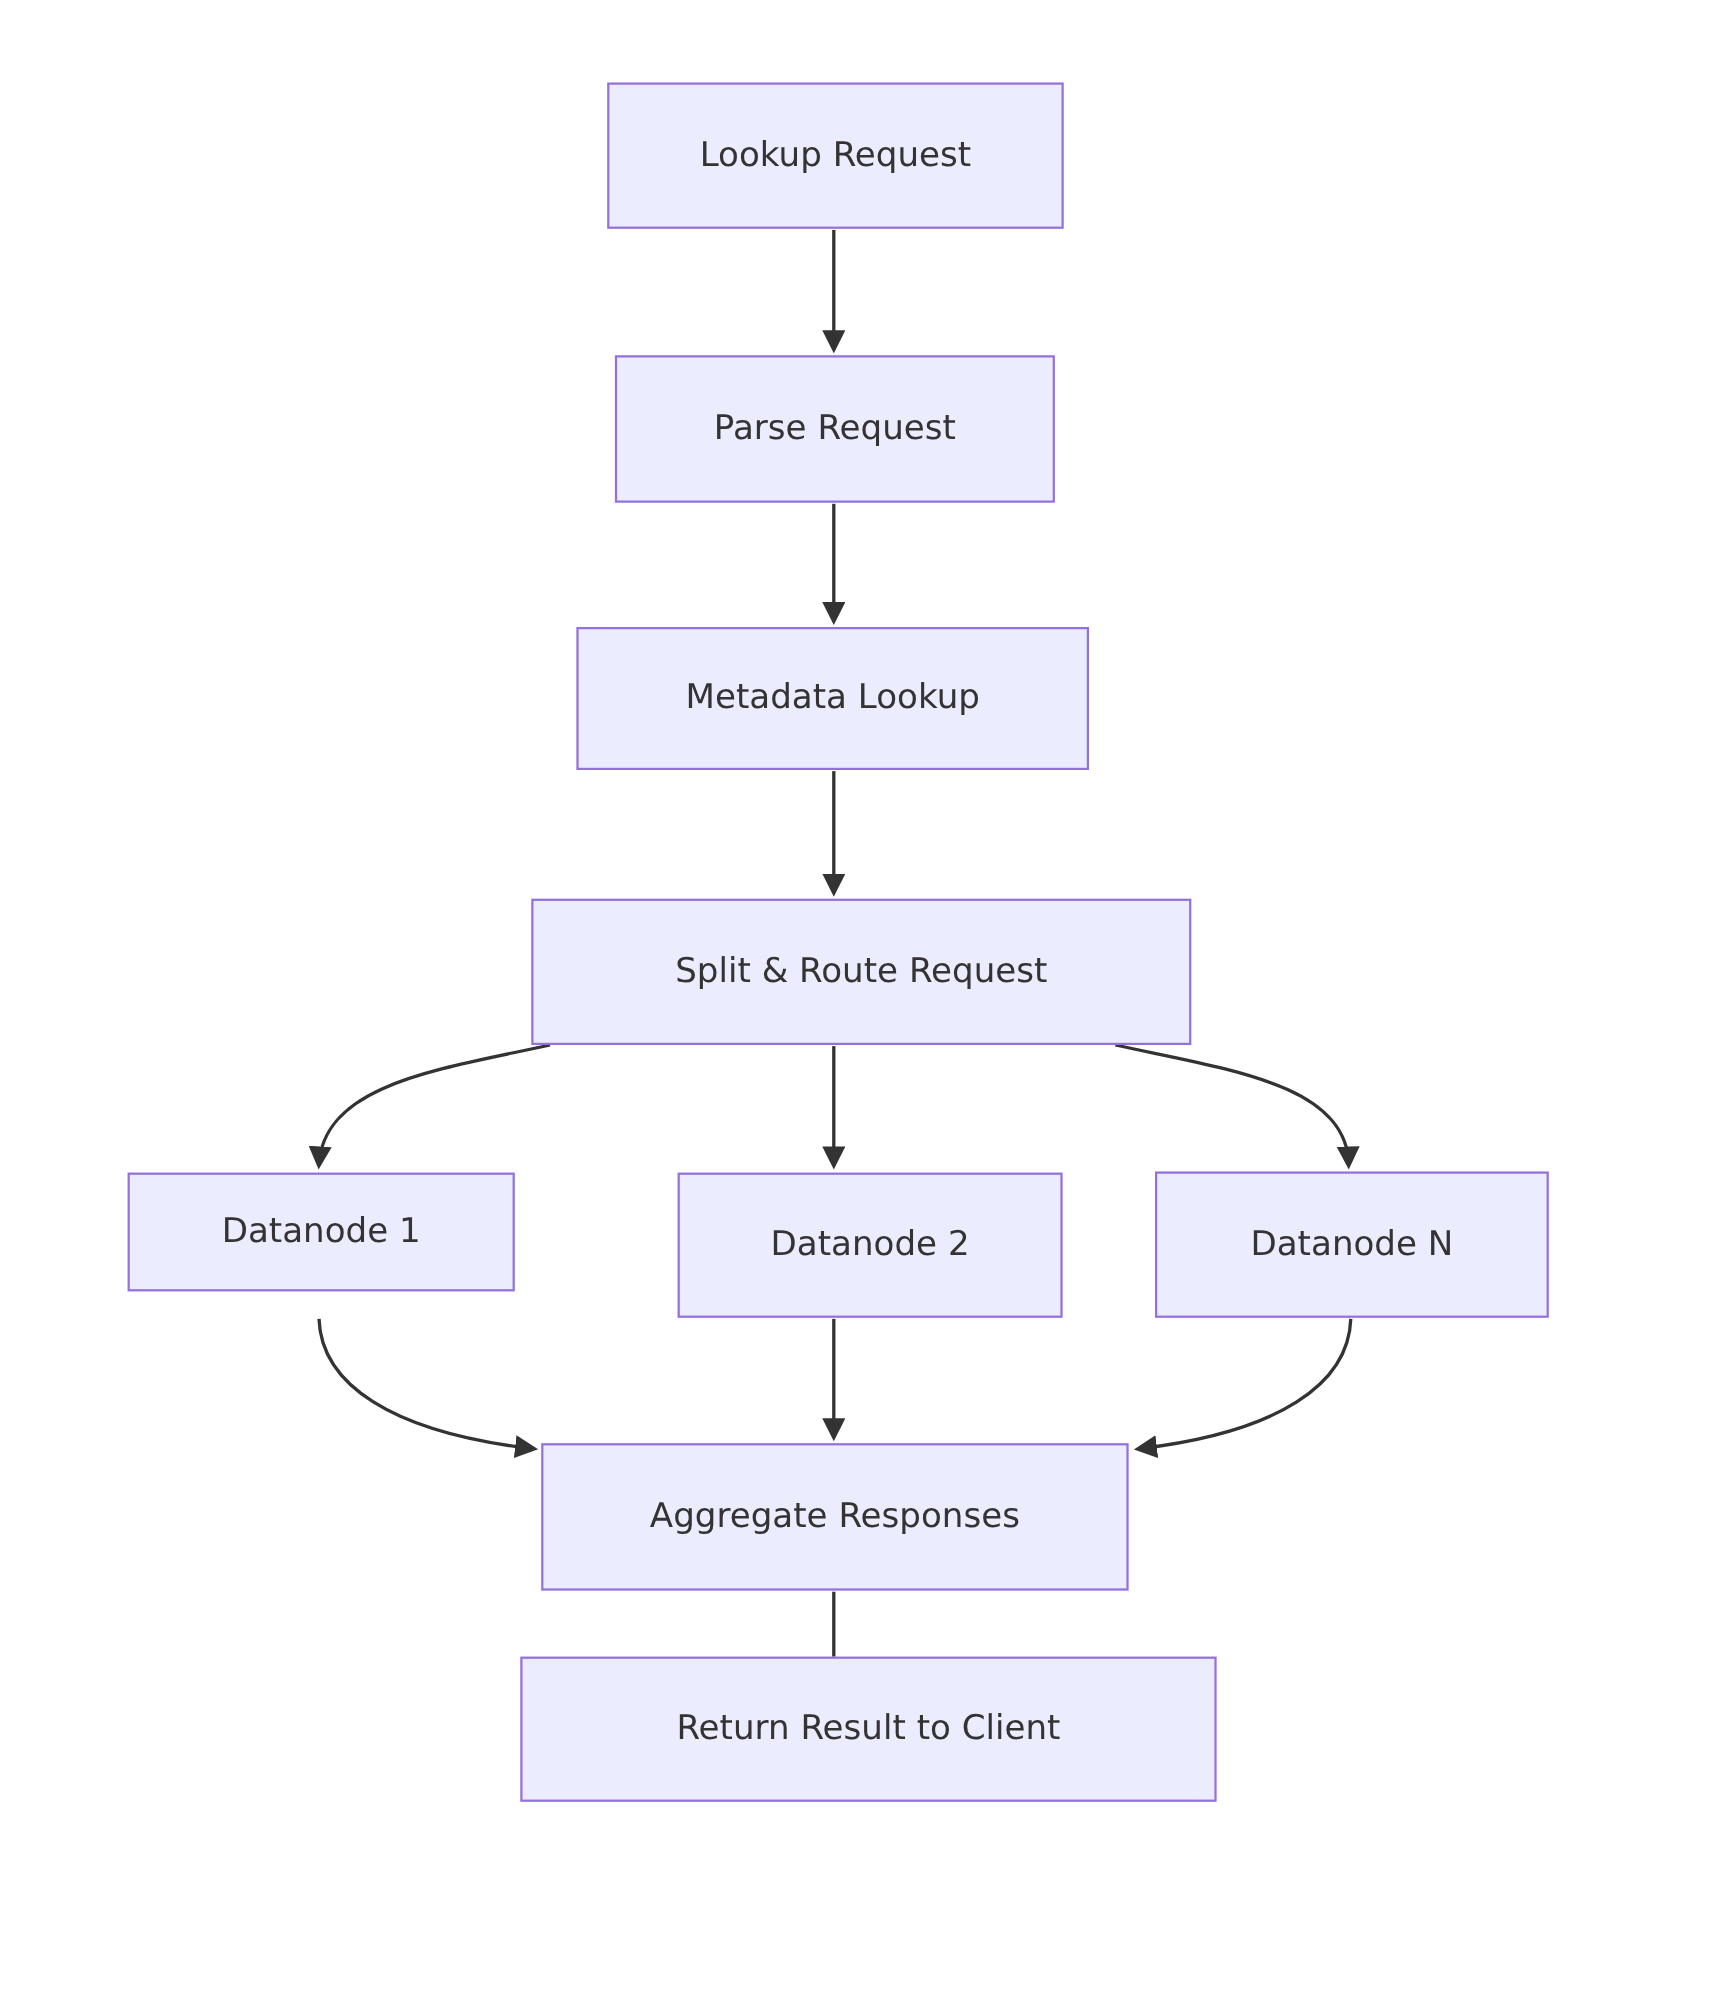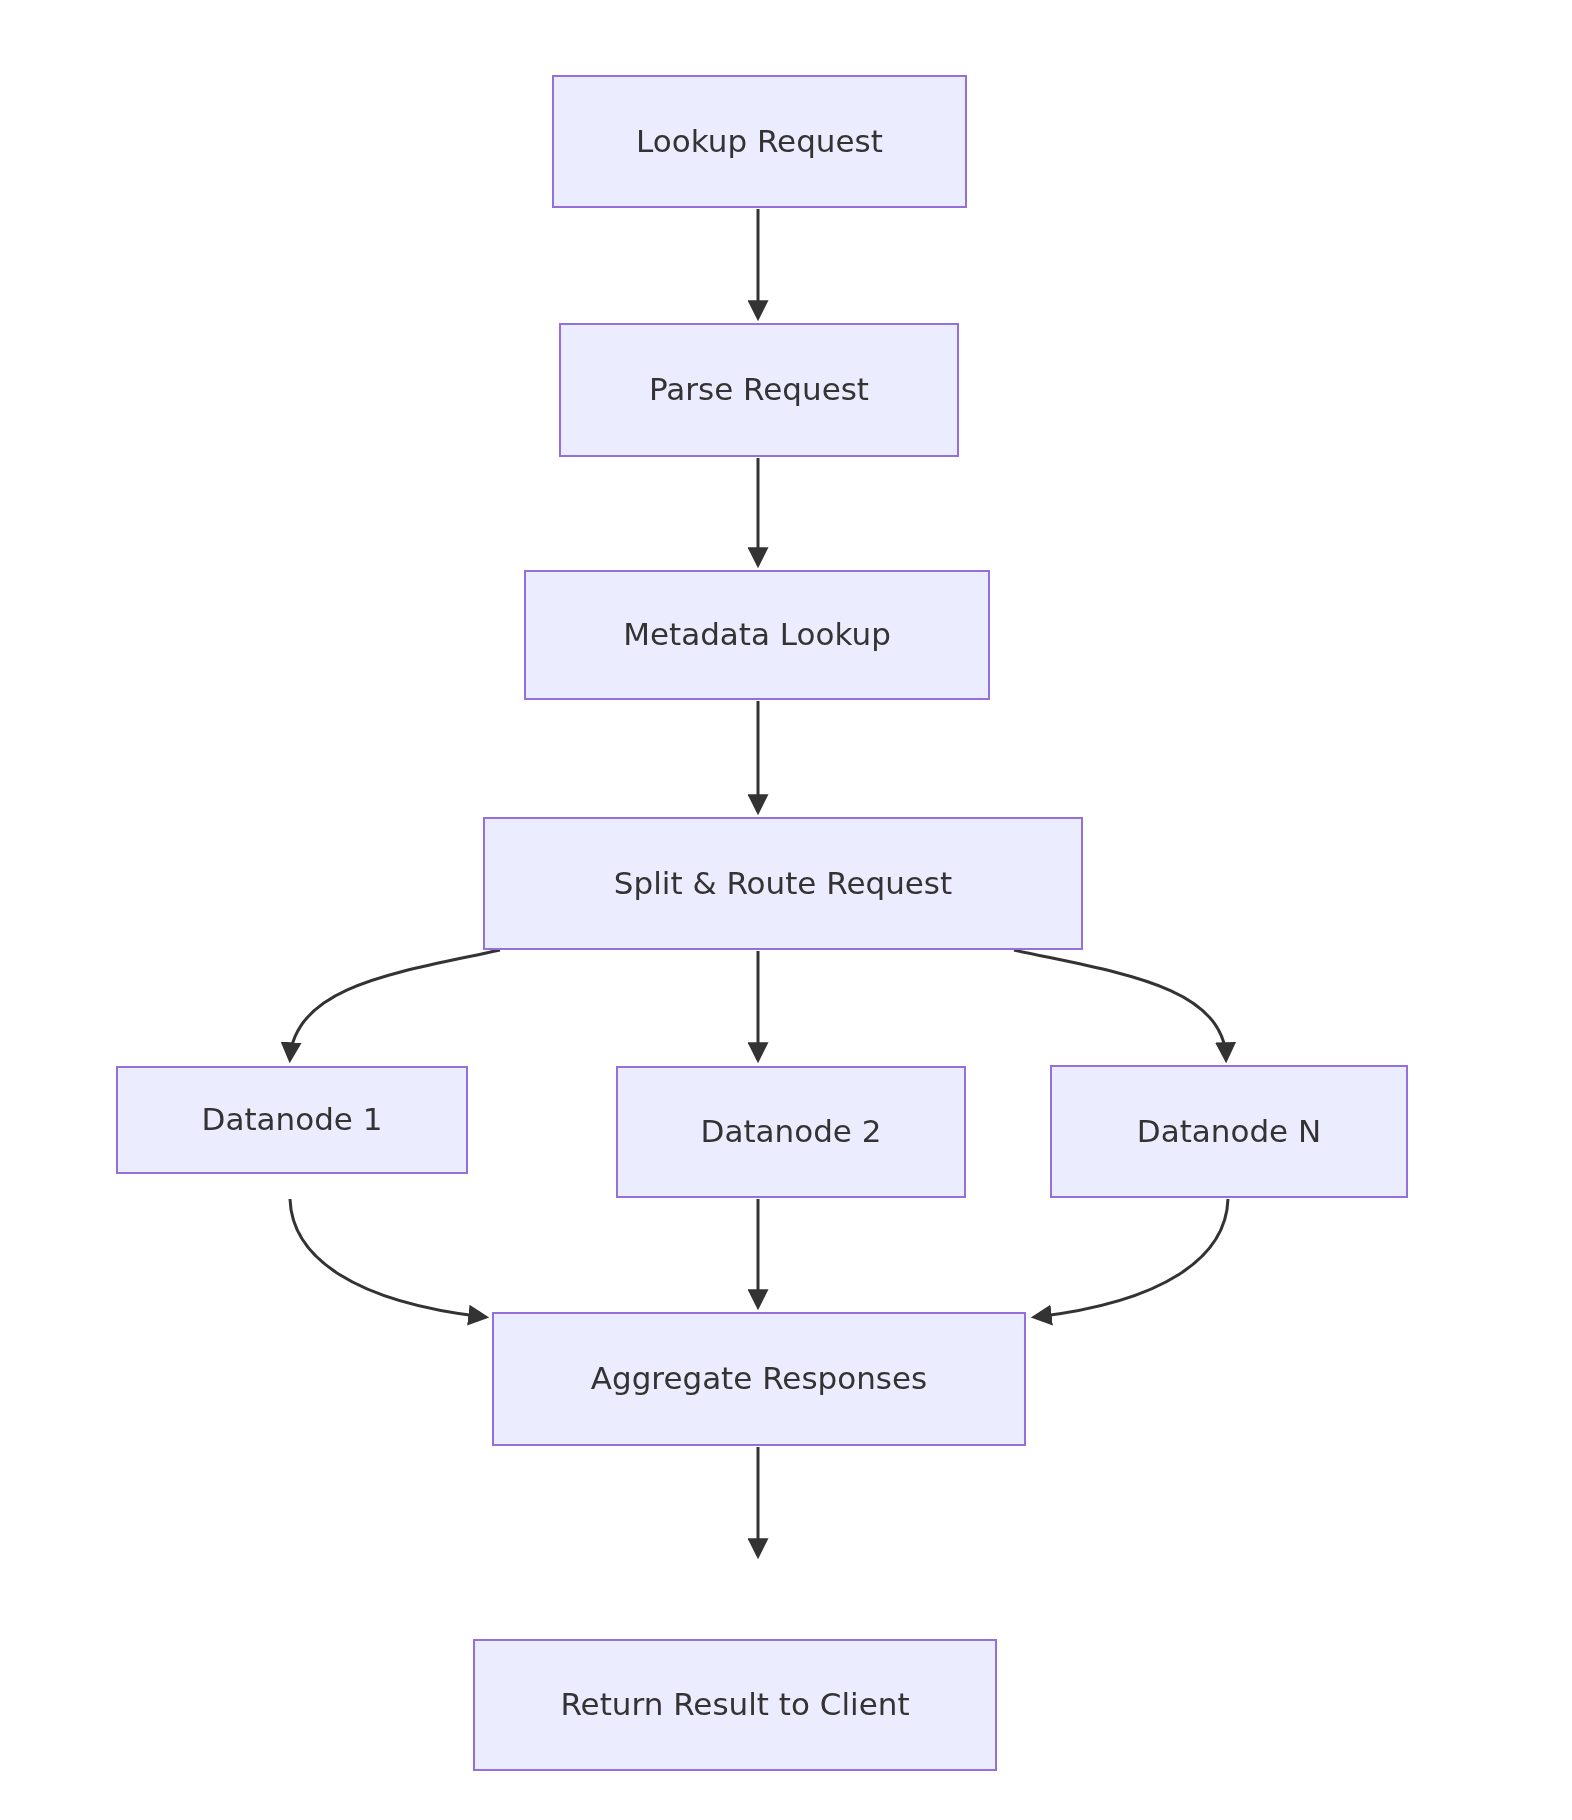--- a/index.html
+++ b/index.html
@@ -46,21 +46,21 @@
   }
   
   #n-client   { left: 552px;  top: 75px;   width: 415px; height: 133px; }
   #n-parse    { left: 559px;  top: 323px;  width: 400px; height: 134px; }
   #n-metadata { left: 524px;  top: 570px;  width: 466px; height: 130px; }
   #n-split    { left: 483px;  top: 817px;  width: 600px; height: 133px; text-align: center; }
   #n-dn1      { left: 116px;  top: 1066px; width: 352px; height: 108px; }
   #n-dn2      { left: 584px;  top: 1066px; width: 350px; height: 132px; margin-left: 32px; }
   #n-dnN      { left: 1050px; top: 1065px; width: 358px; height: 133px; }
   #n-agg      { left: 492px;  top: 1312px; width: 534px; height: 134px; }
-  #n-ret      { left: 473px;  top: 1639px; width: 524px; height: 132px; }
+  #n-ret      { left: 473px;  top: 1506px; width: 633px; height: 132px; }
 </style>
 </head>
 <body>
 
 <div class="canvas">
 
   <svg class="edge-layer" viewBox="0 0 1572 1820" xmlns="http://www.w3.org/2000/svg">
     <defs>
       <marker id="arrowhead" viewBox="0 0 12 12" refX="9" refY="6" markerWidth="21" markerHeight="21" markerUnits="userSpaceOnUse" orient="auto">
         <path d="M0,0 L12,6 L0,12 Z" fill="#333333"></path>

